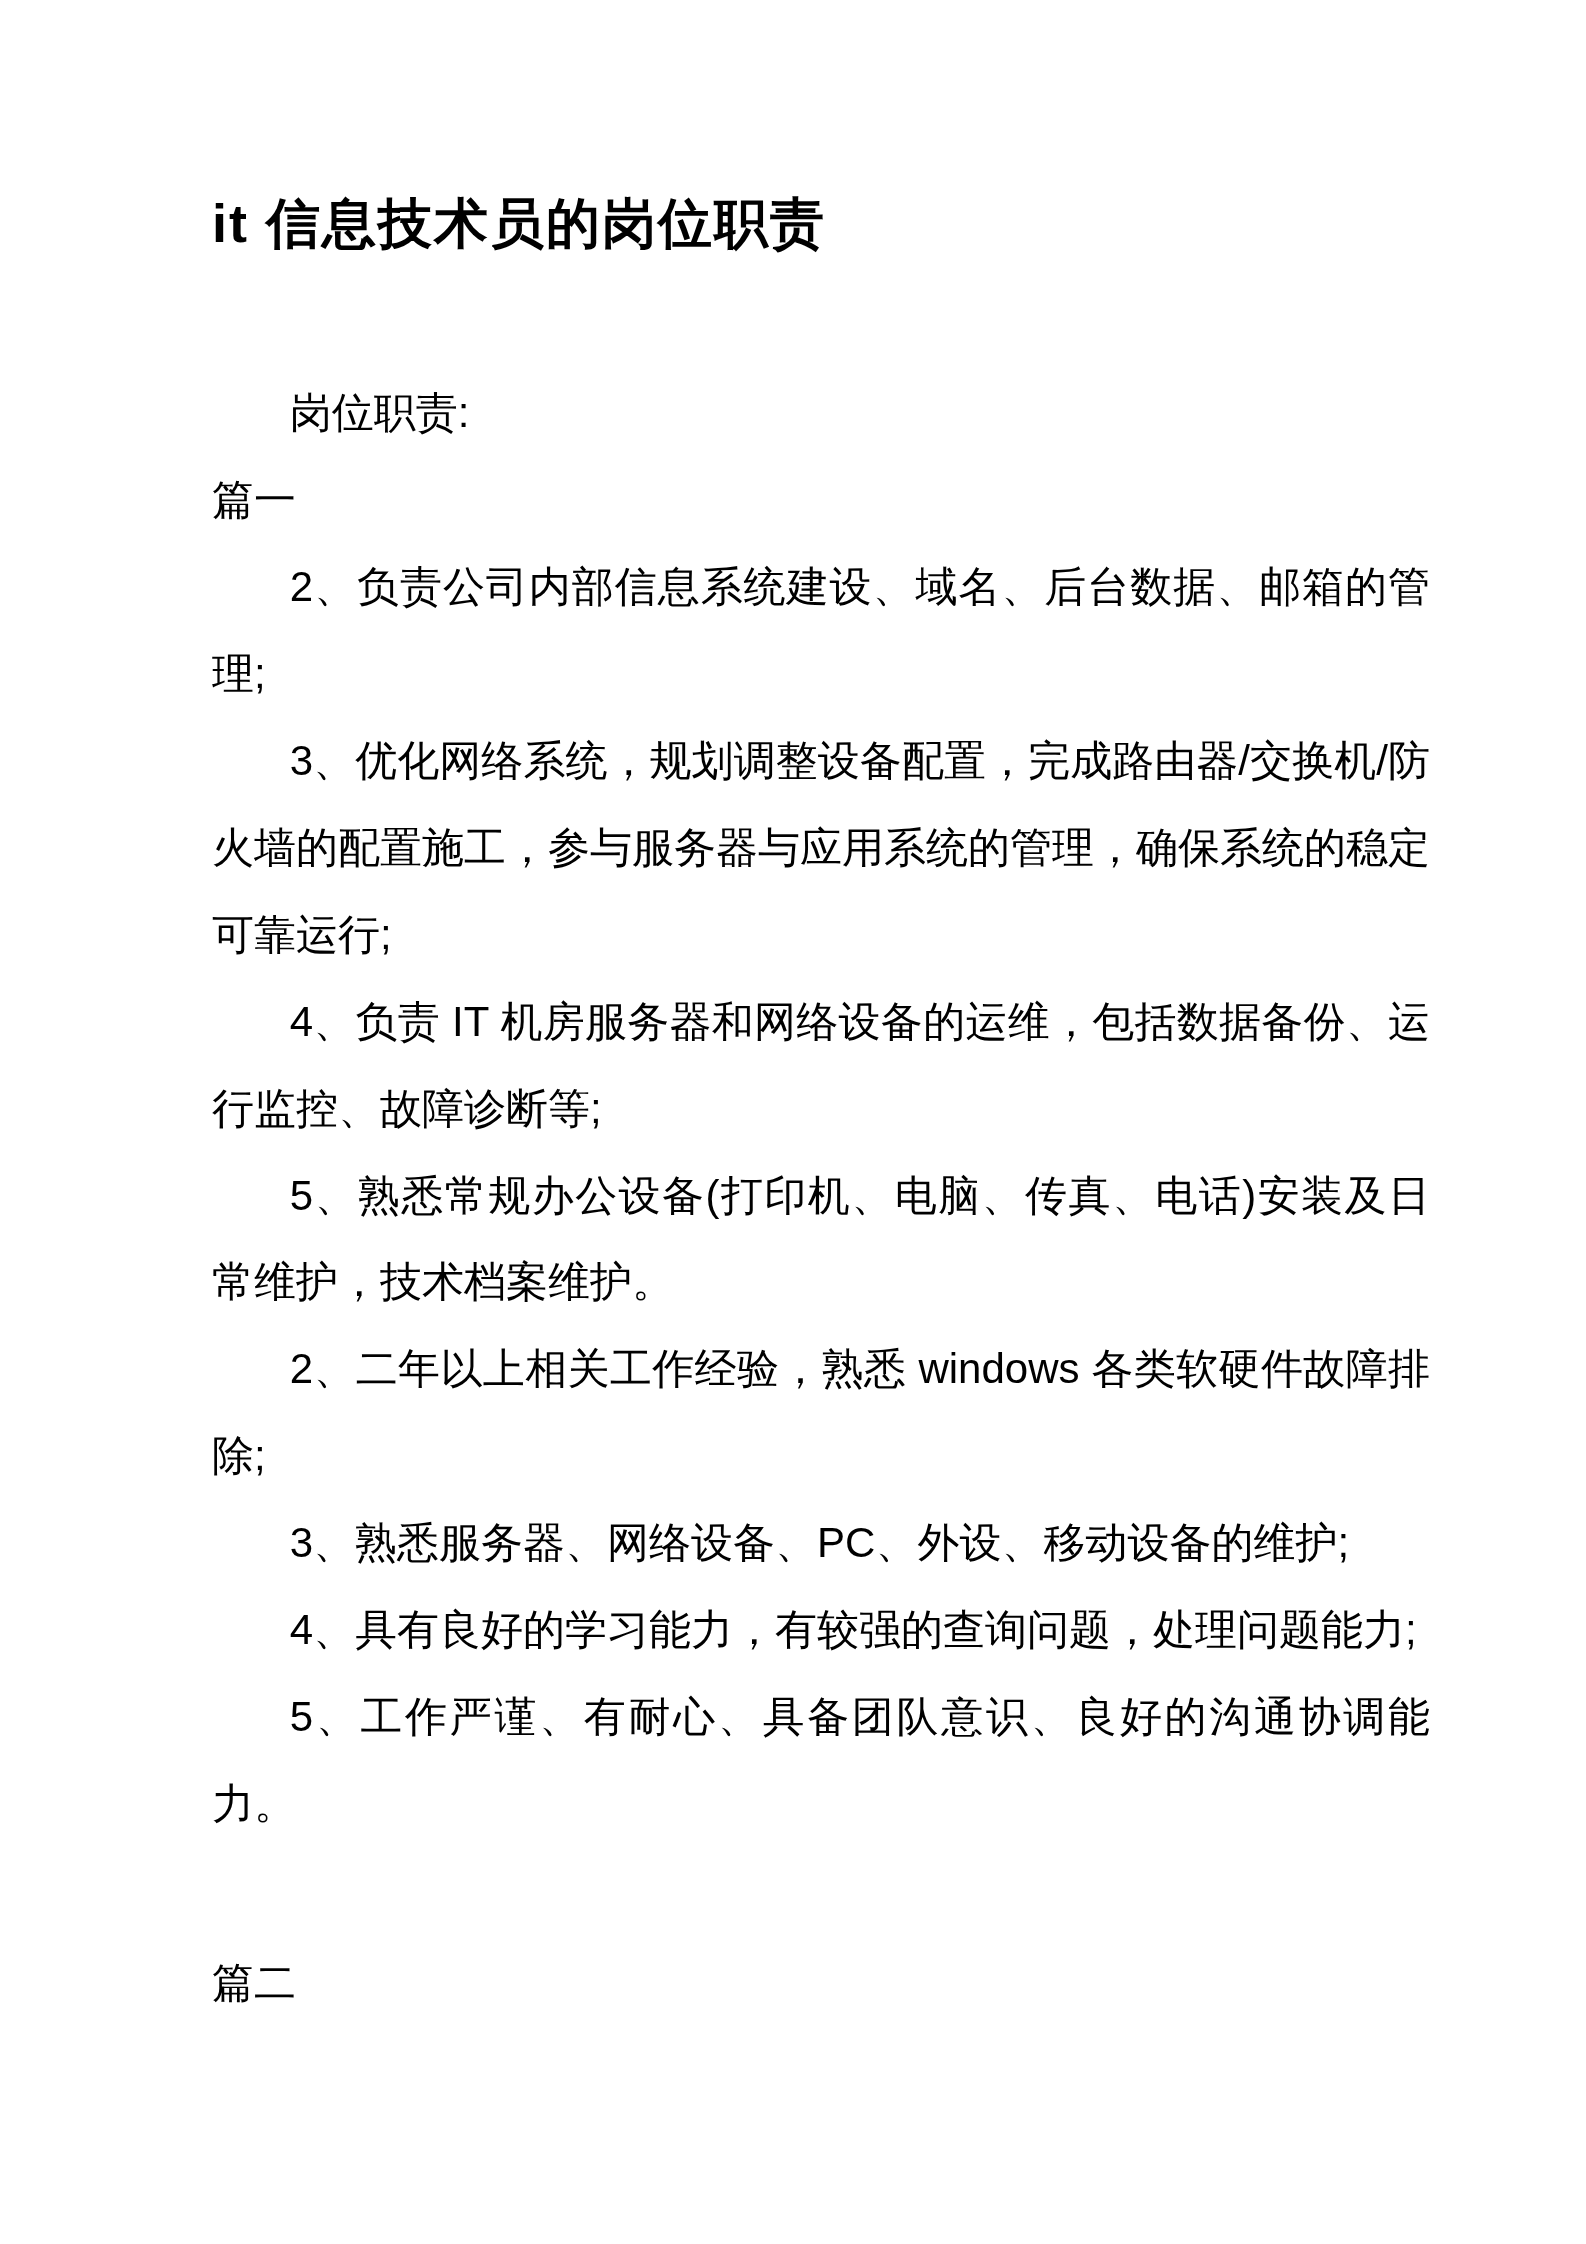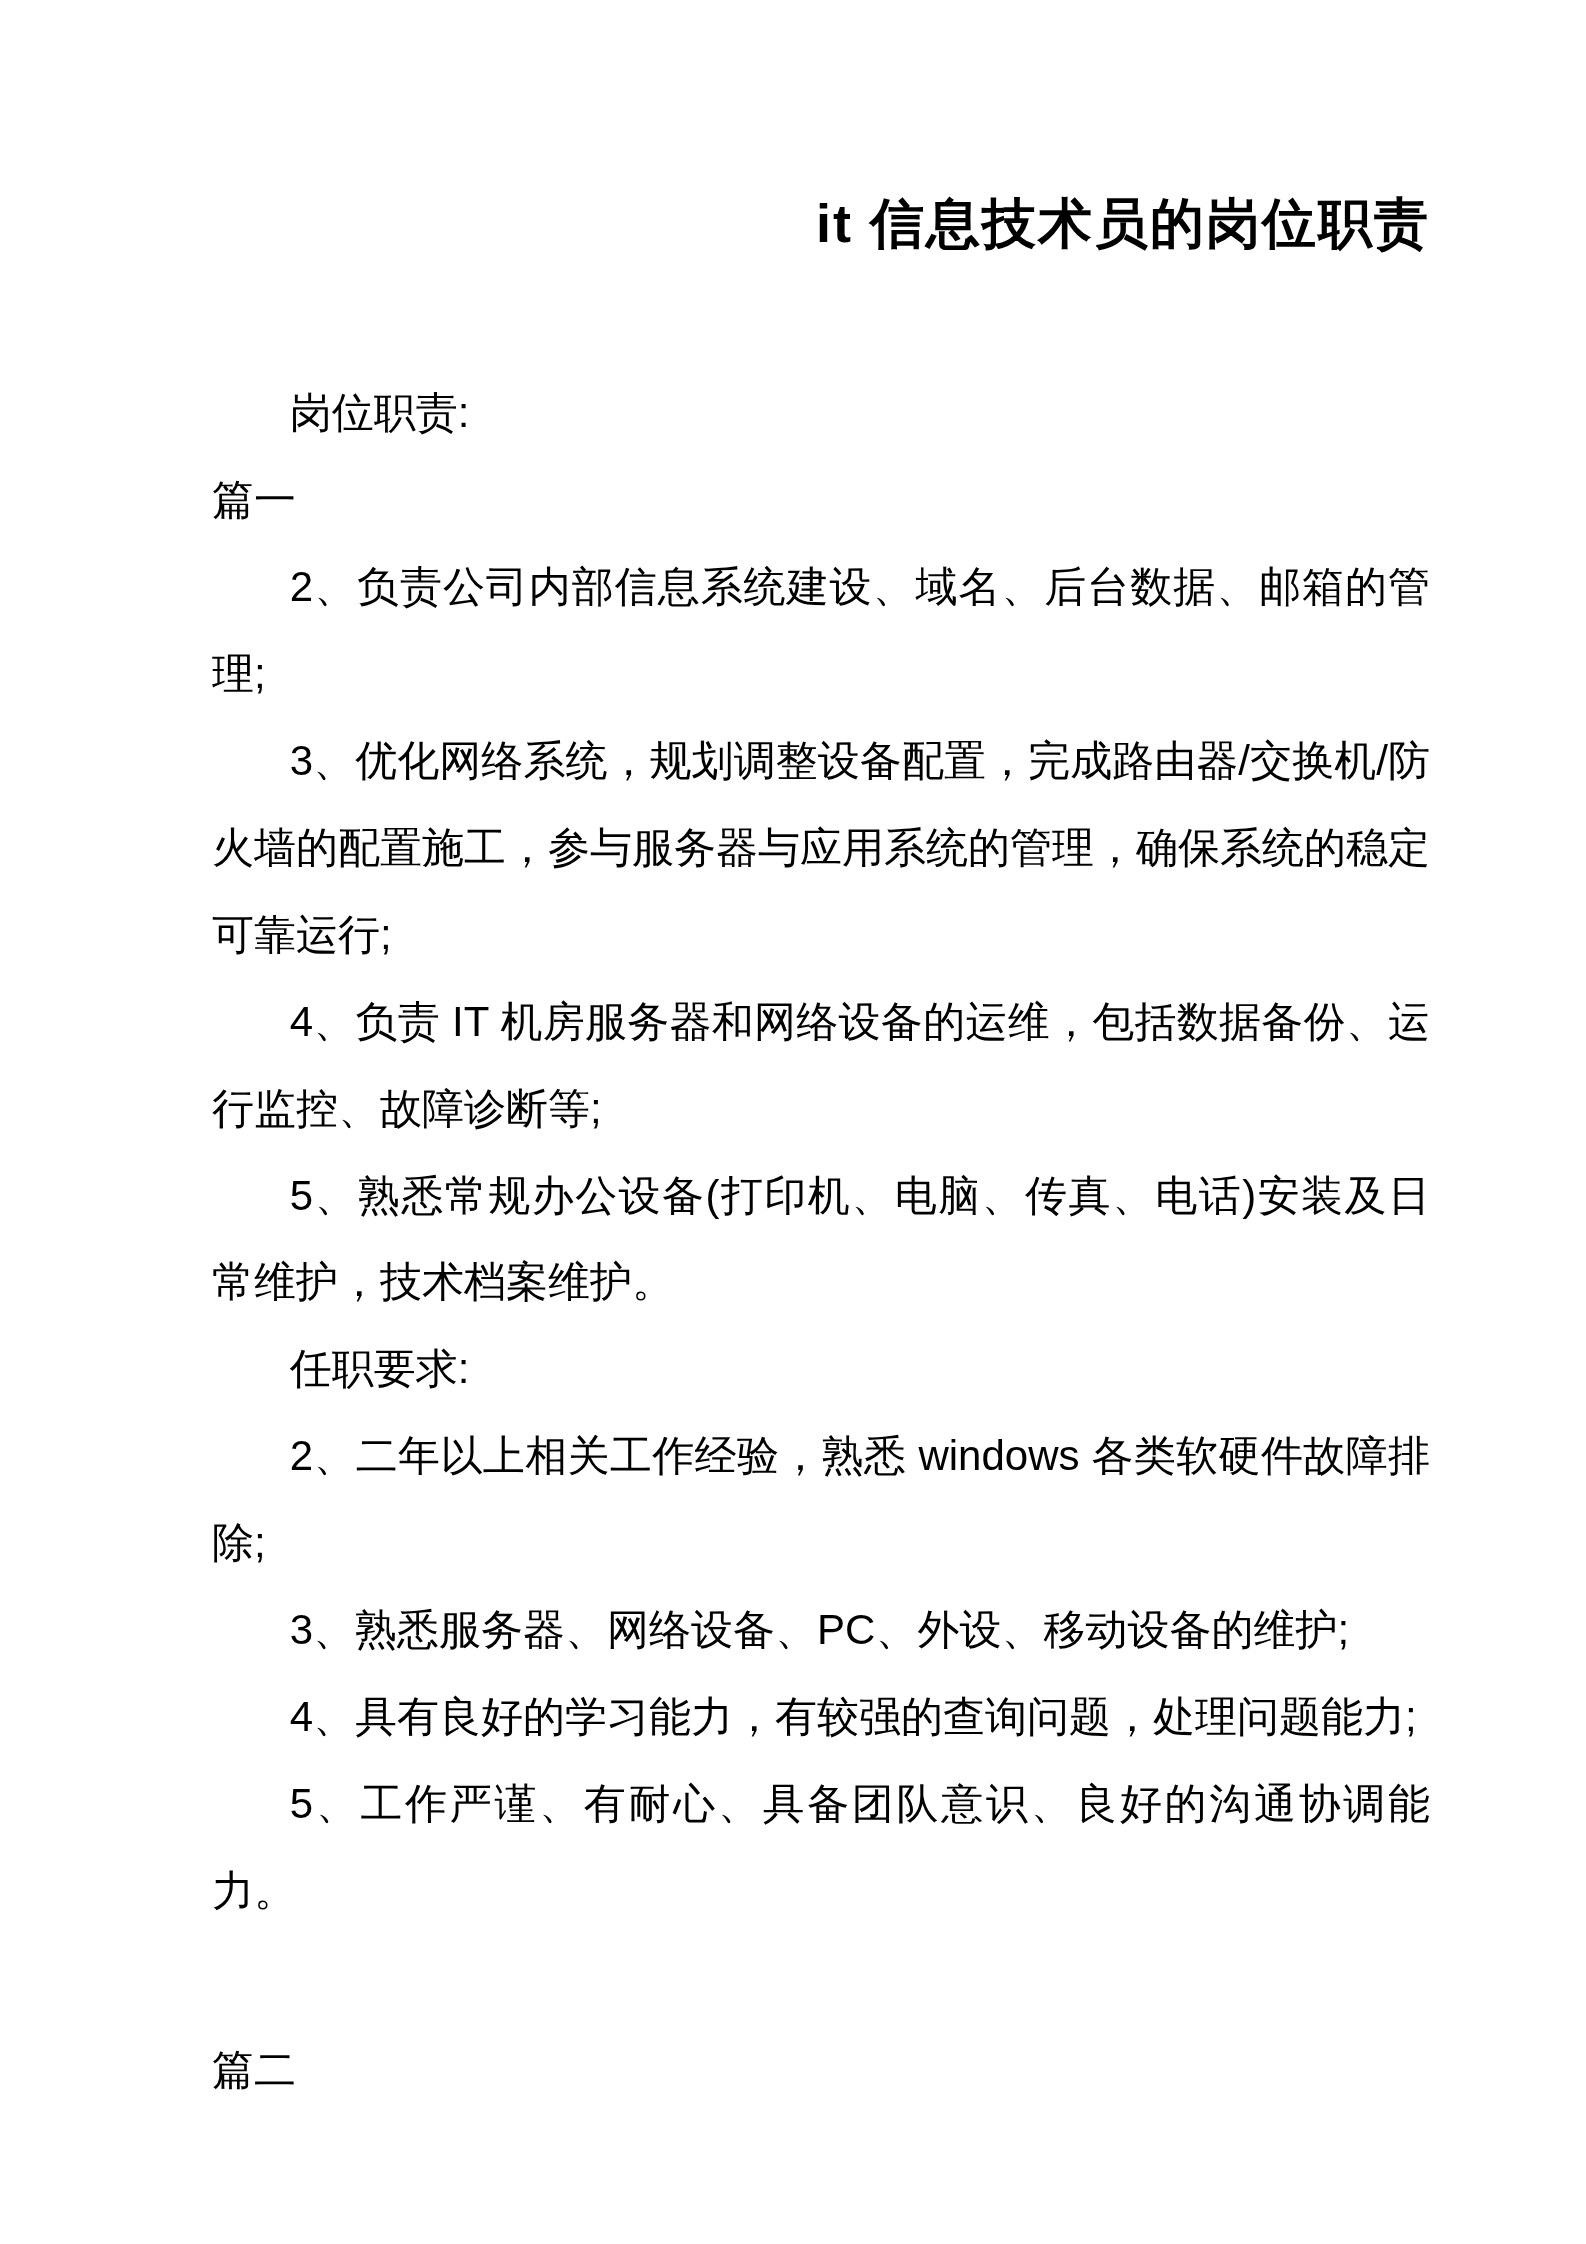--- a/index.html
+++ b/index.html
@@ -14,21 +14,21 @@
     box-sizing: border-box;
     background: #ffffff;
     color: #000000;
     font-family: "Liberation Sans", "DejaVu Sans", sans-serif;
     padding: 192px 156px 60px 212px;
     overflow: hidden;
   }
   .doc-title {
     font-size: 54px;
     font-weight: bold;
-    text-align: right;
+    text-align: left;
     letter-spacing: 2px;
     margin: 0 0 116px 0;
     line-height: 1.15;
   }
   .para {
     font-size: 42px;
     line-height: 2.07;
     margin: 0;
     text-align: justify;
     word-break: break-all;
@@ -53,21 +53,20 @@
 
 
   <p class="para indent">2、负责公司内部信息系统建设、域名、后台数据、邮箱的管理;</p>
 
   <p class="para indent">3、优化网络系统，规划调整设备配置，完成路由器/交换机/防火墙的配置施工，参与服务器与应用系统的管理，确保系统的稳定可靠运行;</p>
 
   <p class="para indent">4、负责 IT 机房服务器和网络设备的运维，包括数据备份、运行监控、故障诊断等;</p>
 
   <p class="para indent">5、熟悉常规办公设备(打印机、电脑、传真、电话)安装及日常维护，技术档案维护。</p>
 
-  <p class="para indent">任职要求:</p>
 
 
   <p class="para indent">2、二年以上相关工作经验，熟悉 windows 各类软硬件故障排除;</p>
 
   <p class="para indent">3、熟悉服务器、网络设备、PC、外设、移动设备的维护;</p>
 
   <p class="para indent">4、具有良好的学习能力，有较强的查询问题，处理问题能力;</p>
 
   <p class="para indent">5、工作严谨、有耐心、具备团队意识、良好的沟通协调能力。</p>
 

